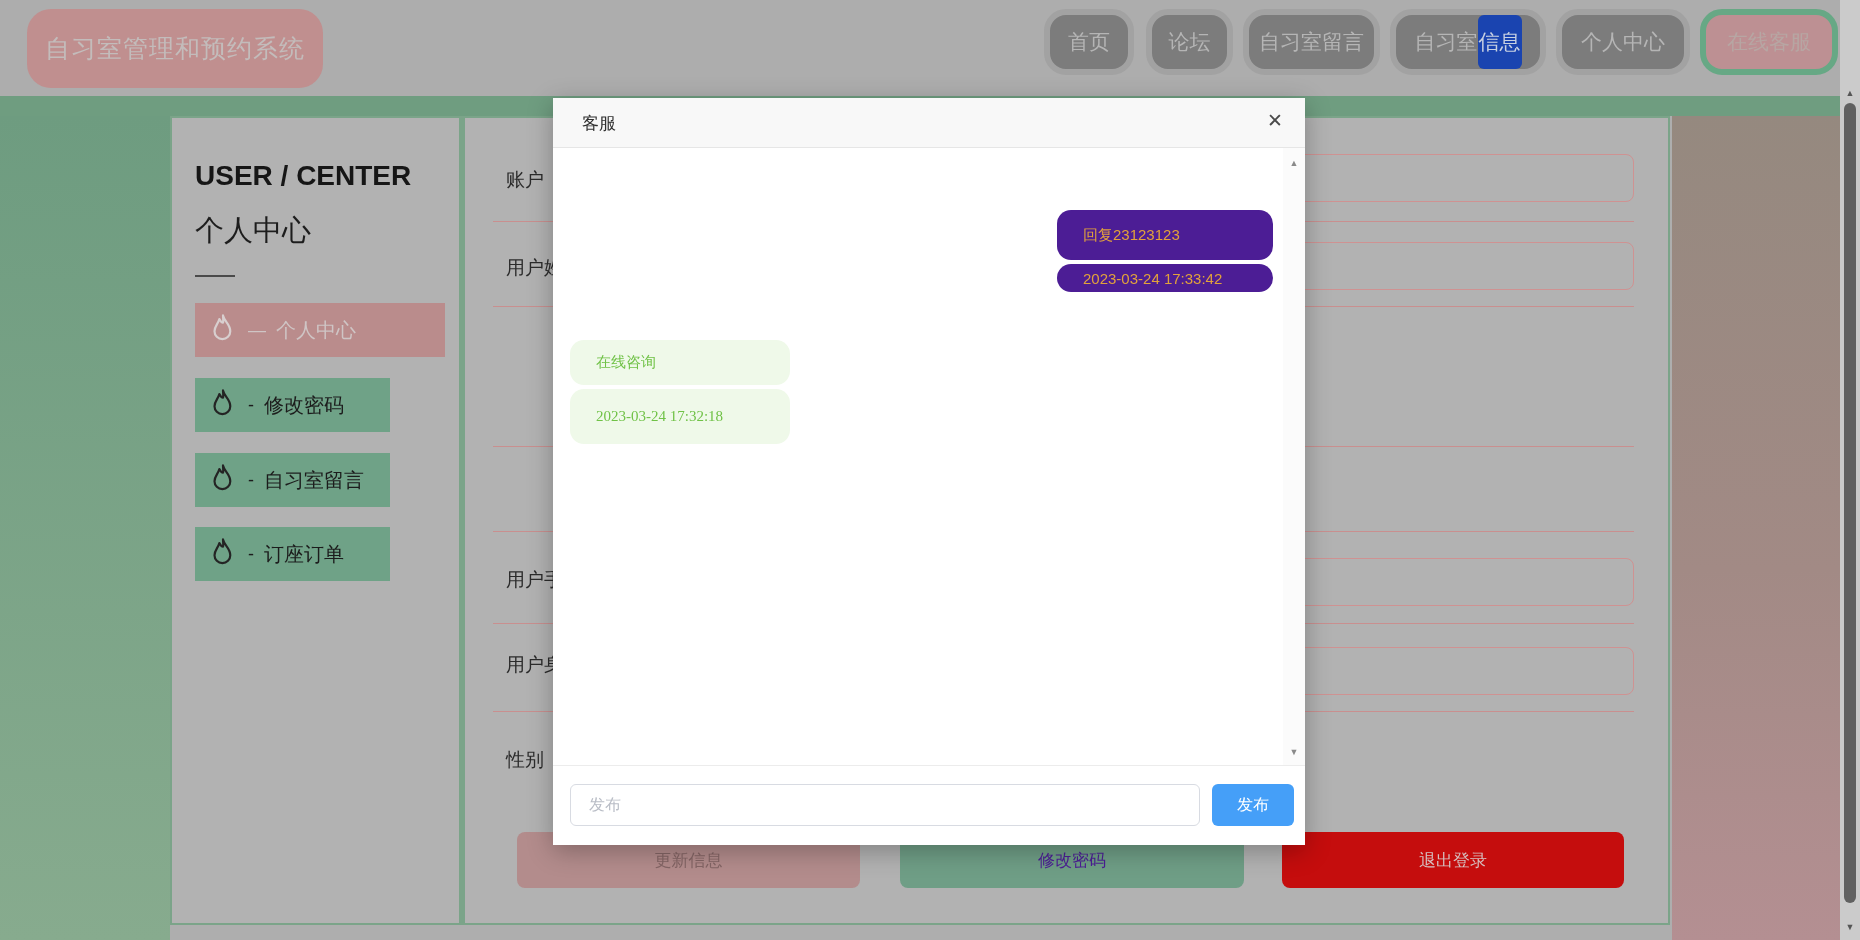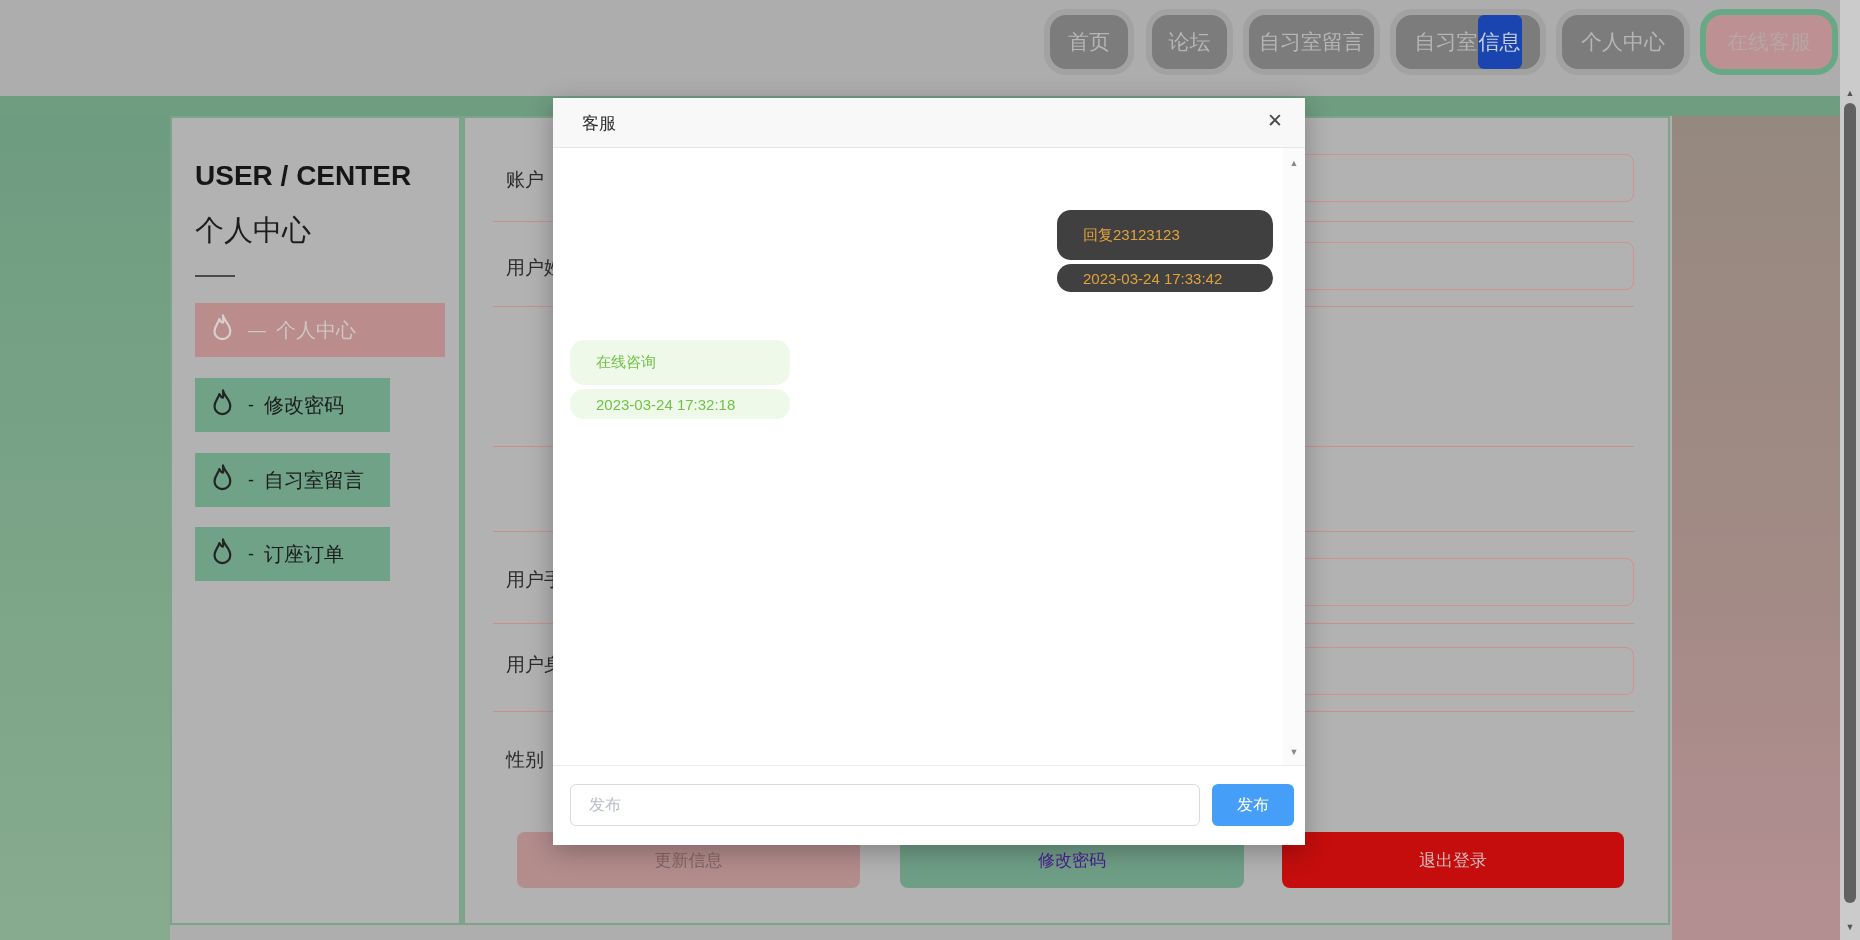--- a/index.html
+++ b/index.html
@@ -81,43 +81,44 @@
               border-bottom:1px solid #e6e6e6; }
   .m-title { position:absolute; left:29px; top:14px; font-size:17px; color:#2f2f2f; }
   .m-close { position:absolute; right:22px; top:11px; font-size:19px; color:#4a4a4a; cursor:pointer; }
   .m-chat { position:absolute; left:0; top:50px; width:752px; height:617px; background:#fff; }
   .m-sb { position:absolute; right:0; top:0; width:22px; height:100%; background:#fbfbfb; }
   .m-sb .arr { position:absolute; left:0; width:22px; text-align:center; font-size:9px; color:#8a8a8a; }
   .m-sb-up { top:10px; } .m-sb-dn { bottom:8px; }
   .msg { position:absolute; display:flex; flex-direction:column; gap:4px; font-size:15px; }
   .msg .bub { border-radius:14px; display:flex; align-items:center; padding:0 26px; }
   .msg-right { right:32px; top:62px; width:216px; color:#e2a23b; }
-  .msg-right .bub { background:#404040; }
+  .msg-right .bub { background:#4c1d95; }
   .msg-right .bub-text { height:50px; }
   .msg-right .bub-time { height:28px; }
   .msg-left { left:17px; top:192px; width:220px; color:#70c247; }
   .msg-left .bub { background:#eff9e9; }
   .msg-left .bub-text { height:45px; }
-  .msg-left .bub-time { height:30px; }
+  .msg-left .bub-time { height:55px;font-family:Liberation Serif, serif; }
   .m-footer { position:absolute; left:0; bottom:0; width:752px; height:80px; background:#fff;
               border-top:1px solid #ececec; }
   .m-input { position:absolute; left:17px; top:18px; width:630px; height:42px;
              border:1.5px solid #d8dbe2; border-radius:6px; font-size:16px; padding:0 18px;
              color:#333; outline:none; font-family:inherit; }
   .m-input::placeholder { color:#b9bdc6; }
   .m-send { position:absolute; left:659px; top:18px; width:82px; height:42px; border:none;
             border-radius:6px; background:#459ff8; color:#ffffff; font-size:16px; cursor:pointer;
             font-family:inherit; }
 </style>
 </head>
 <body>
 
 <div id="page">
 
   <div class="navbar">
+    <div class="logo">自习室管理和预约系统</div>
     <div class="tab tab-home">
         <span>首页</span>
       </div>
     <div class="tab tab-forum">
         <span>论坛</span>
       </div>
     <div class="tab tab-notice">
         <span>自习室留言</span>
       </div>
     <div class="tab tab-rooms">

